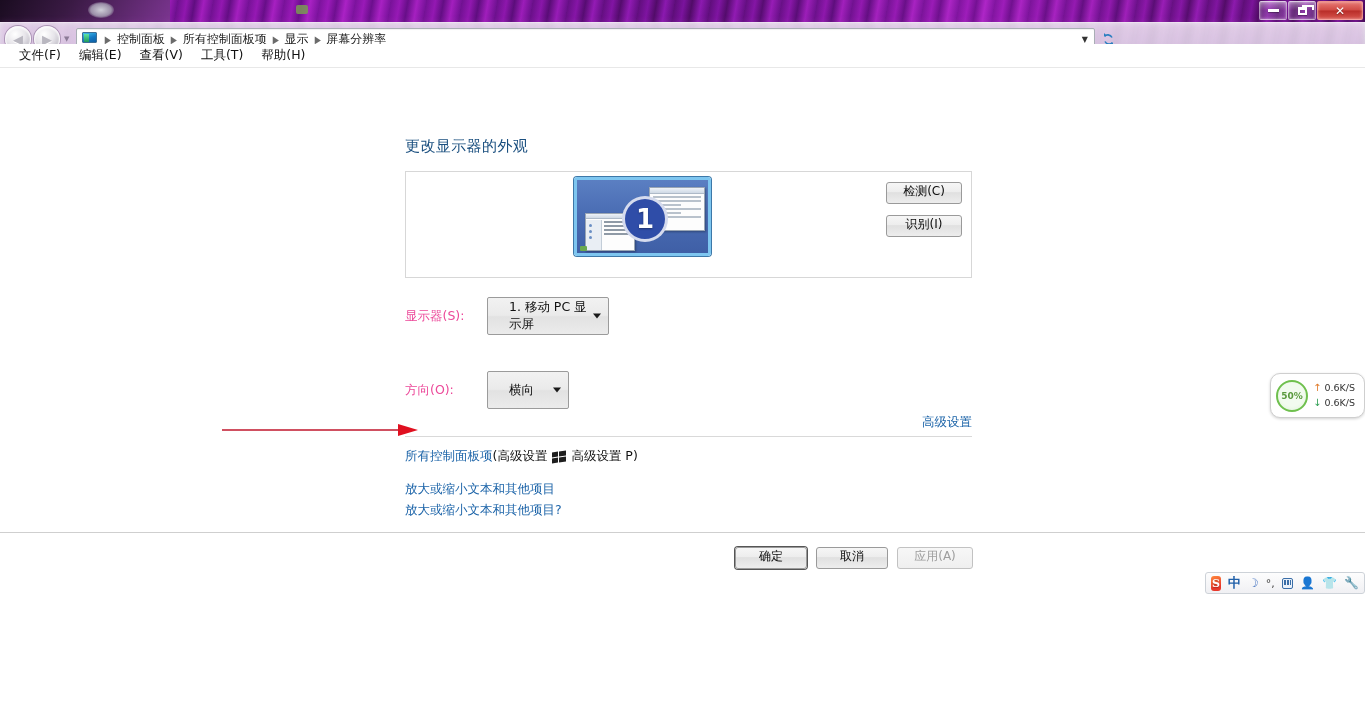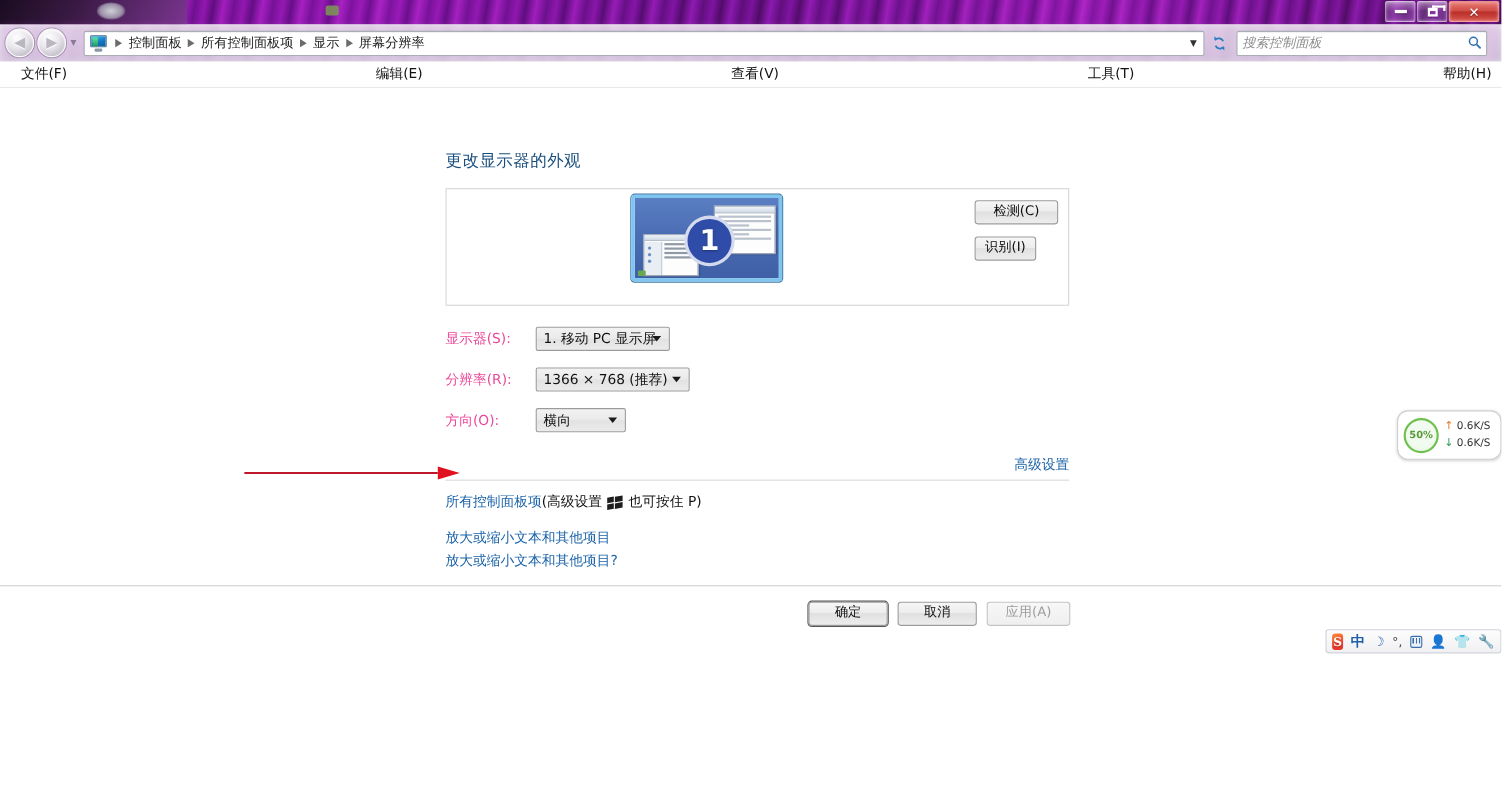--- a/index.html
+++ b/index.html
@@ -138,24 +138,23 @@
   }
   .searchbox input {
     border: none; outline: none; width: 200px; font-size: 12px;
     color: #222; font-family: inherit; background: transparent;
   }
   .searchbox input::placeholder { color: #8d8d8d; font-style: italic; }
   .search-mag { margin-left: auto; }
 
   
   .menubar {
-    position: absolute; left: 0; top: 56px; width: 1365px; height: 24px;
+    position: absolute; left: 0; top: 44px; width: 1365px; height: 24px;
     background: #fff; display: flex; align-items: center; padding-left: 10px;
     border-bottom: 1px solid #e8e8e8;
-    justify-content: space-between;
   }
   .menuitem { font-size: 12.5px; color: #111; padding: 2px 9px; cursor: default; }
 
   
   .page { position: absolute; left: 0; top: 81px; width: 1365px; height: 638px; background: #fff; margin-top: 36px; }
 
   .page-title {
     position: absolute; left: 405px; top: 20px;
     font-size: 15px; color: #1a4f7f; letter-spacing: .4px;
   }
@@ -203,30 +202,30 @@
   .btn {
     font-family: inherit; font-size: 12px; color: #0c0c0c;
     background: linear-gradient(180deg, #f6f6f6 0%, #ededed 45%, #e0e0e0 48%, #ededed 100%);
     border: 1px solid #9a9a9a; border-radius: 3px;
     cursor: default; text-align: center;
   }
   .btn.disabled { color: #9d9d9d; border-color: #c2c2c2; background: linear-gradient(180deg,#f7f7f7,#efefef); }
   .btn.default { box-shadow: 0 0 0 1px #555; }
 
   .btn-detect { position: absolute; left: 480px; top: 10px; width: 76px; height: 22px; }
-  .btn-ident  { position: absolute; left: 480px; top: 43px; width: 56px; height: 22px; }
+  .btn-ident  { position: absolute; left: 480px; top: 43px; width: 76px; height: 22px; }
 
   
   .frow { position: absolute; left: 405px; display: flex; align-items: center; }
   .frow .lbl { font-size: 12.5px; color: #ec4899; width: 82px; }
   .select {
-    position: relative; height: 22px;
+    position: relative; height: 38px;
     background: linear-gradient(180deg, #f2f2f2 0%, #eaeaea 48%, #e2e2e2 52%, #ebebeb 100%);
     border: 1px solid #9b9b9b; border-radius: 2px;
-    display: flex; align-items: center; padding: 0 6px;
+    display: flex; align-items: center; padding: 0 21px;
     font-size: 12.5px; color: #111; cursor: default;
   }
   .select .caret {
     position: absolute; right: 7px; top: 50%; transform: translateY(-50%);
     width: 0; height: 0; border-left: 4px solid transparent; border-right: 4px solid transparent;
     border-top: 5px solid #1a1a1a;
   }
 
   .link { color: #1b63a8; font-size: 12.5px; cursor: default; }
   .link.adv { position: absolute; left: 922px; top: 297px; text-align: right; }
@@ -351,29 +350,20 @@
 
     <div class="refresh-btn">
       <svg width="15" height="15" viewBox="0 0 15 15">
         <path d="M3 4 L3 1 L6 4 Z" fill="#2a7fc0"></path>
         <path d="M3.5 4.5 C5 2.2 9.5 2.2 11 5.5" stroke="#2a7fc0" stroke-width="1.6" fill="none"></path>
         <path d="M12 11 L12 14 L9 11 Z" fill="#2a7fc0"></path>
         <path d="M11.5 10.5 C10 12.8 5.5 12.8 4 9.5" stroke="#2a7fc0" stroke-width="1.6" fill="none"></path>
       </svg>
     </div>
 
-    <div class="searchbox">
-      <input type="text" placeholder="搜索控制面板" style="">
-      <span class="search-mag">
-        <svg width="13" height="13" viewBox="0 0 13 13">
-          <circle cx="5.5" cy="5.5" r="3.6" stroke="#2f6fb0" stroke-width="1.4" fill="none"></circle>
-          <line x1="8.3" y1="8.3" x2="12" y2="12" stroke="#2f6fb0" stroke-width="1.6"></line>
-        </svg>
-      </span>
-    </div>
   </div>
 
   <div class="menubar">
     <div class="menuitem">文件(F)</div>
     <div class="menuitem">编辑(E)</div>
     <div class="menuitem">查看(V)</div>
     <div class="menuitem">工具(T)</div>
     <div class="menuitem">帮助(H)</div>
   </div>
 
@@ -411,27 +401,20 @@
     </div>
 
     <div class="frow" style="top:180px">
       <div class="lbl">显示器(S):</div>
       <div class="select" style="width:122px">
         <span>1. 移动 PC 显示屏</span>
         <span class="caret"></span>
       </div>
     </div>
 
-    <div class="frow" style="top:217px">
-      <div class="lbl">分辨率(R):</div>
-      <div class="select" style="width:140px">
-        <span>1366 × 768 (推荐)</span>
-        <span class="caret"></span>
-      </div>
-    </div>
 
     <div class="frow" style="top:254px">
       <div class="lbl">方向(O):</div>
       <div class="select" style="width:82px">
         <span>横向</span>
         <span class="caret"></span>
       </div>
     </div>
 
     <div class="link adv">高级设置</div>
@@ -439,21 +422,21 @@
 
     <div class="linkline" style="top:331px">
       <span class="link">所有控制面板项</span>
       <span> (高级设置 </span>
       <span class="winkey">
         <i class="a"></i>
           <i class="b"></i>
           <i class="c"></i>
           <i class="d"></i>
       </span>
-      <span> 也可按住 P)</span>
+      <span> 高级设置 P)</span>
     </div>
 
     <div class="linkline" style="top:364px">
       <span class="link">放大或缩小文本和其他项目</span>
     </div>
 
     <div class="linkline" style="top:385px">
       <span class="link">放大或缩小文本和其他项目?</span>
     </div>
 

